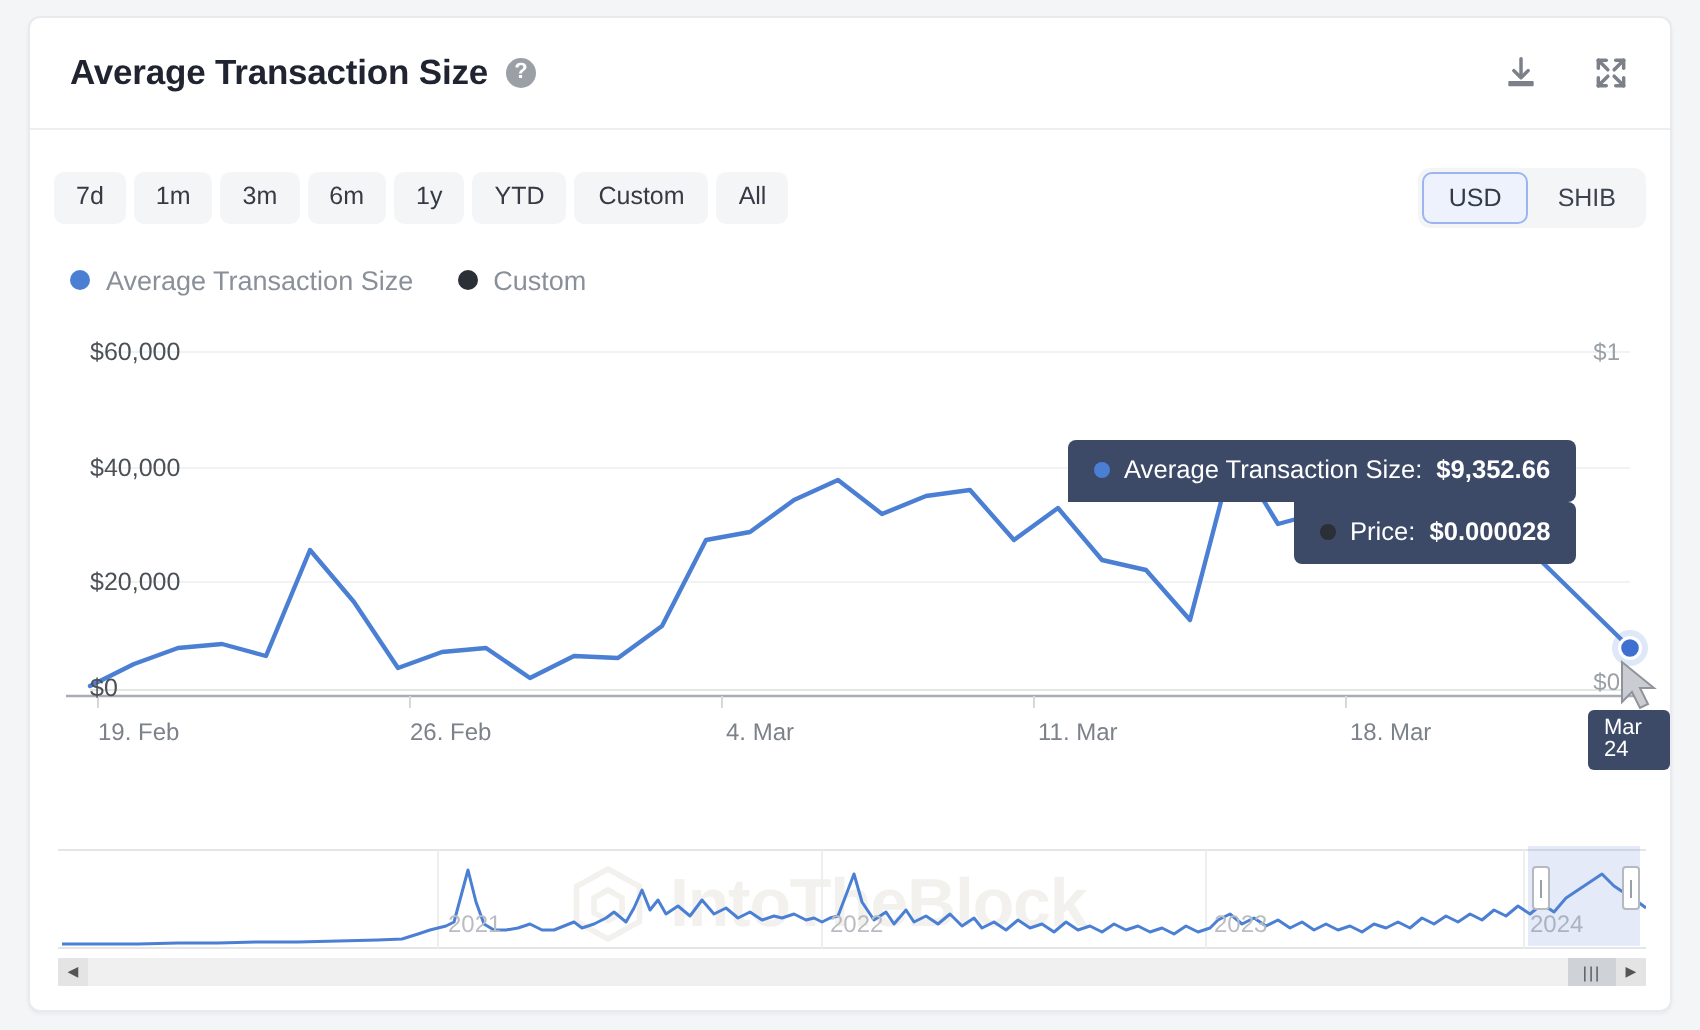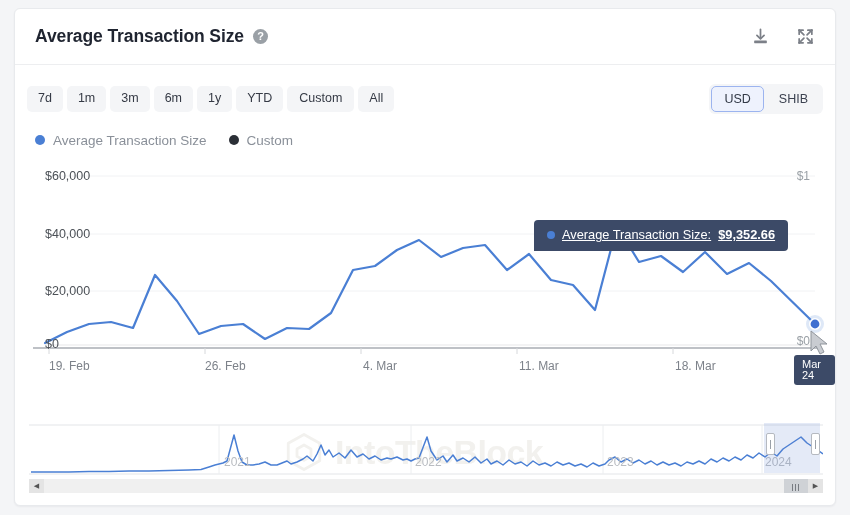--- a/index.html
+++ b/index.html
@@ -138,21 +138,20 @@
   }
   .tt-row {
     background: #3c4a67;
     color: #ffffff;
     font-size: 12.8px;
     padding: 9px 13px;
     border-radius: 4px;
     white-space: nowrap;
     display: flex; align-items: center; gap: 7px;
     line-height: 1;
-    text-decoration: underline;
   }
   .tt-row b { font-weight: 700; }
   .tt-dot { width: 8px; height: 8px; border-radius: 50%; display: inline-block; }
   .tt-row.r1 { border-bottom-left-radius: 0; }
   .tt-row.r2 { margin-left: 113px; border-top-left-radius: 0; margin-top: 0; }
 
   .xlab-active {
     position: absolute;
     background: #3c4a67;
     color: #fff;
@@ -332,20 +331,25 @@
       </svg>
       <span class="wm-text">IntoTheBlock</span>
     </div>
 
     <div class="tooltip" style="left:519px; top:61px;">
       <div class="tt-row r1">
         <span class="tt-dot" style="background:#4a7fd4"></span>
         <span>Average Transaction Size:</span>
         <b>$9,352.66</b>
       </div>
+      <div class="tt-row r2">
+        <span class="tt-dot" style="background:#2b2f36"></span>
+        <span>Price:</span>
+        <b>$0.000028</b>
+      </div>
     </div>
 
     <div class="xlab-active" style="left:763px; top:196px;">Mar 24</div>
   </div>
 
   <div class="navigator">
     <svg class="nav-svg" width="794" height="56">
       <line x1="0" y1="4" x2="794" y2="4" stroke="#e3e5e8" stroke-width="1"></line>
       <line x1="0" y1="53" x2="794" y2="53" stroke="#e3e5e8" stroke-width="1"></line>
       <line x1="190" y1="4" x2="190" y2="53" stroke="#eceef0"></line>

